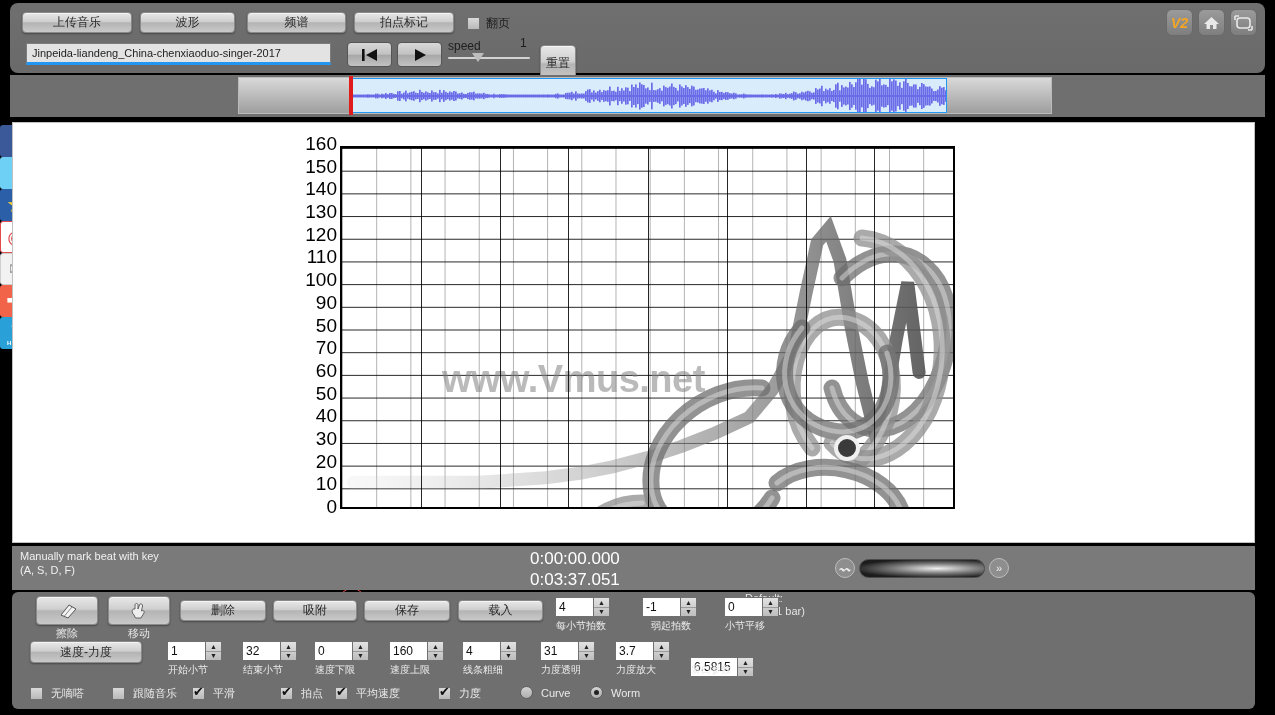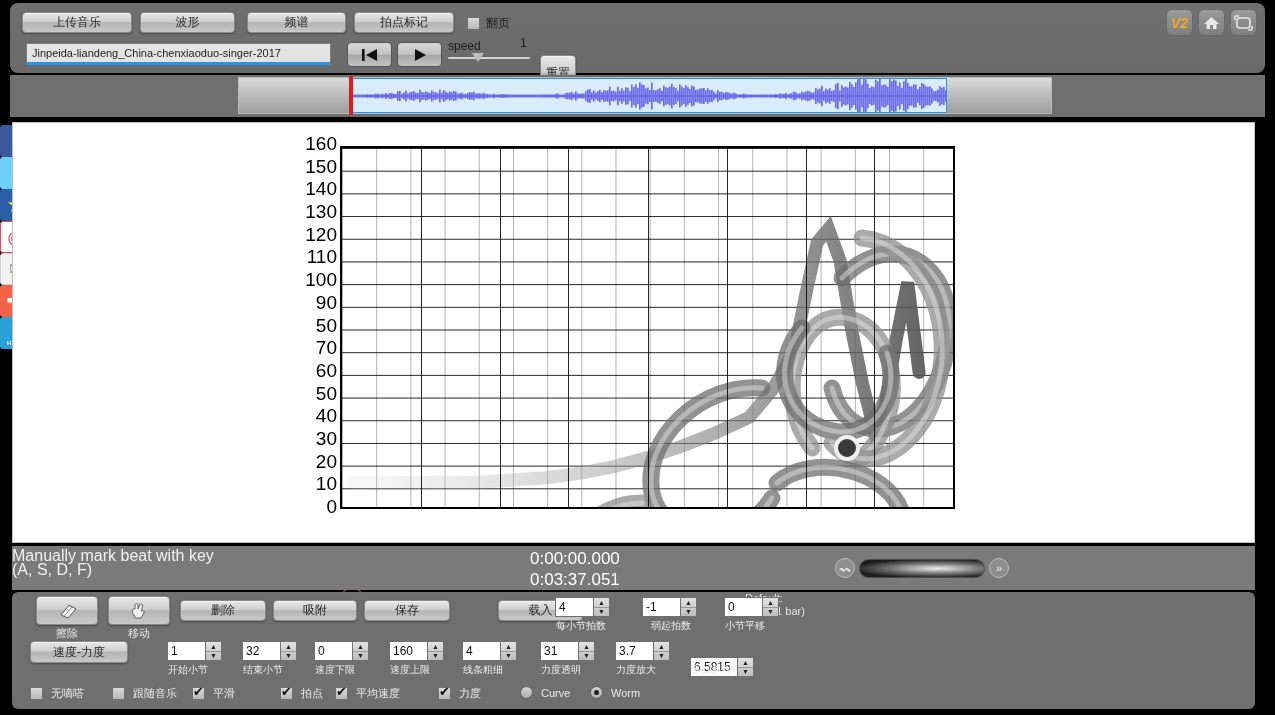--- a/index.html
+++ b/index.html
@@ -88,21 +88,21 @@
     width: 82px; height: 2px; background: #d3d3d3; border-radius: 1px;
   }
   .sknob {
     position: absolute; left: 24px; top: 17px;
     width: 0; height: 0;
     border-left: 6px solid transparent;
     border-right: 6px solid transparent;
     border-top: 9px solid #bdbdbd;
     cursor: pointer;
   }
-  #btn-reset { position: absolute; left: 530px; top: 52px; width: 36px; height: 37px; }
+  #btn-reset { position: absolute; left: 530px; top: 42px; width: 36px; height: 37px; }
 
   
   .topicons {
     position: absolute; right: 8px; top: 6px;
     display: flex; gap: 5px;
   }
   .topicon {
     width: 27px; height: 27px;
     background: linear-gradient(#9b9b9b, #7e7e7e);
     border-radius: 6px;
@@ -208,22 +208,22 @@
     left: 325px; top: 465px;
   }
 
   
   .statusbar {
     position: absolute; left: 12px; top: 546px;
     width: 1243px; height: 44px;
     background: #7a7a7a;
   }
   .hintxt {
-    position: absolute; left: 0; top: 3px;
-    font-size: 16px; color: #f0f0f0; line-height: 14px;
+    position: absolute; left: 8px; top: 3px;
+    font-size: 11px; color: #f0f0f0; line-height: 14px;
   }
   .timebox {
     position: absolute; left: 518px; top: 2px;
     font-size: 17px; color: #ffffff; line-height: 21px;
     font-family: "Liberation Sans", sans-serif;
   }
   .volwrap { position: absolute; left: 823px; top: 12px; display: flex; align-items: center; gap: 4px; }
   .volicon {
     width: 20px; height: 20px; border-radius: 50%;
     background: #8e8e8e; border: 1px solid #bdbdbd;
@@ -251,21 +251,21 @@
   }
   .toolcap {
     position: absolute; top: 34px;
     width: 62px; text-align: center;
     font-size: 11px; color: #e9e9e9;
   }
   .rowbtn { position: absolute; top: 8px; height: 21px; }
   #btn-delete { left: 168px; width: 86px; }
   #btn-snap   { left: 261px; width: 84px; }
   #btn-save   { left: 352px; width: 86px; }
-  #btn-load   { left: 446px; width: 85px; margin-left: 40px; }
+  #btn-load   { left: 446px; width: 85px; }
   #btn-tempodyn { position: absolute; left: 18px; top: 641px - 592px; width: 122px; height: 22px; }
 
   .spin { position: absolute; display: flex; align-items: stretch; }
   .spin input {
     width: 38px; height: 20px;
     background: #fff; border: 1px solid #707070; border-right: none;
     font-size: 12px; color: #111; padding: 0 3px;
     font-family: "Liberation Sans", sans-serif;
   }
   .spin input.wide { width: 47px; }
@@ -697,20 +697,21 @@
         <div class="ytick" style="top: 146.125px;">100</div>
         <div class="ytick" style="top: 123.438px;">110</div>
         <div class="ytick" style="top: 100.75px;">120</div>
         <div class="ytick" style="top: 78.0625px;">130</div>
         <div class="ytick" style="top: 55.375px;">140</div>
         <div class="ytick" style="top: 32.6875px;">150</div>
         <div class="ytick" style="top: 10px;">160</div>
       </div>
 
     <div class="plotarea" id="plotarea">
+      <div class="watermark">www.Vmus.net</div>
       <svg id="wormsvg" width="611" height="359" viewBox="0 0 611 359">
           <defs>
             <linearGradient id="wg" x1="0" y1="0" x2="1" y2="0">
               <stop offset="0%" stop-color="#cfcfcf" stop-opacity="0.15"></stop>
               <stop offset="45%" stop-color="#9a9a9a" stop-opacity="0.5"></stop>
               <stop offset="100%" stop-color="#555" stop-opacity="0.9"></stop>
             </linearGradient>
           </defs>
           <path d="M 11.3 334.3 L 33.9 334.3 L 67.9 334.3 L 101.8 334.3 L 135.8 334.3 L 169.7 332.1 L 203.7 329.8 L 237.6 325.3 L 271.6 318.6 L 305.5 309.6 L 339.4 298.4 L 373.4 285.0 L 407.3 269.3 L 430.0 242.3 L 452.6 201.9 L 463.9 145.8 L 475.2 94.2 L 486.5 80.8 L 497.9 112.2 L 509.2 179.5 L 520.5 235.6 L 531.8 280.5 L 543.1 258.0 L 554.4 190.7 L 565.7 134.6 L 577.1 224.4" fill="none" stroke="url(#wg)" stroke-width="13" stroke-linecap="round"></path>
           <path d="M 500 130 C 560 70, 630 130, 600 220 C 575 295, 505 300, 490 240" fill="none" stroke="#6e6e6e" stroke-opacity="0.75" stroke-width="17" stroke-linecap="round"></path>
@@ -780,21 +781,21 @@
         <path d="M5 13 C2 10 3 6 6 7 L6 3 C6 1 9 1 9 3 L9 7 L10.5 3 C11 1 14 2 13.5 4 L12.5 9 C14 8 16 9 15 11 L12 16 L6.5 16 Z" fill="#ededed" stroke="#555" stroke-width="0.9"></path>
       </svg>
     </div>
     <div class="toolcap" style="left:96px;">移动</div>
 
     <div class="btn3d rowbtn" id="btn-delete">删除</div>
     <div class="btn3d rowbtn" id="btn-snap">吸附</div>
     <div class="btn3d rowbtn" id="btn-save">保存</div>
     <div class="btn3d rowbtn" id="btn-load">载入</div>
 
-    <div class="btn3d" id="btn-tempodyn" style="position:absolute;left:18px;top:49px;width:98px;height:22px;">速度-力度</div>
+    <div class="btn3d" id="btn-tempodyn" style="position:absolute;left:18px;top:49px;width:112px;height:22px;">速度-力度</div>
 
     <div id="spin-top-host"></div>
     <div id="spin-bot-host"></div>
 
     <div class="defaultnote">
       <div>Default:</div>
       <div>6.582(1 bar)</div>
     </div>
 
     <div id="chk-host"></div>

